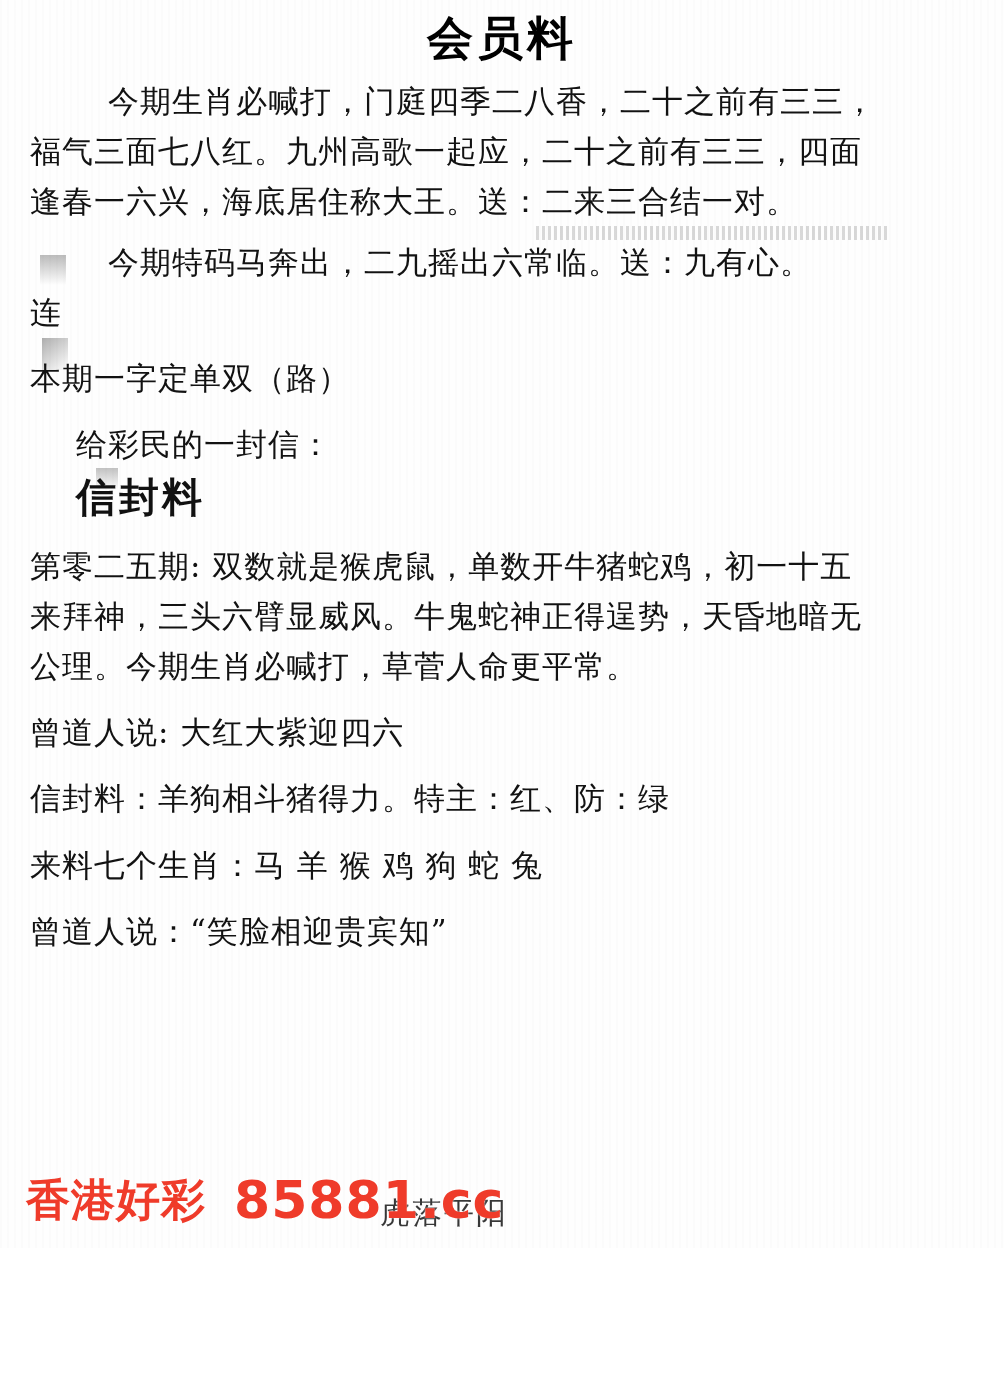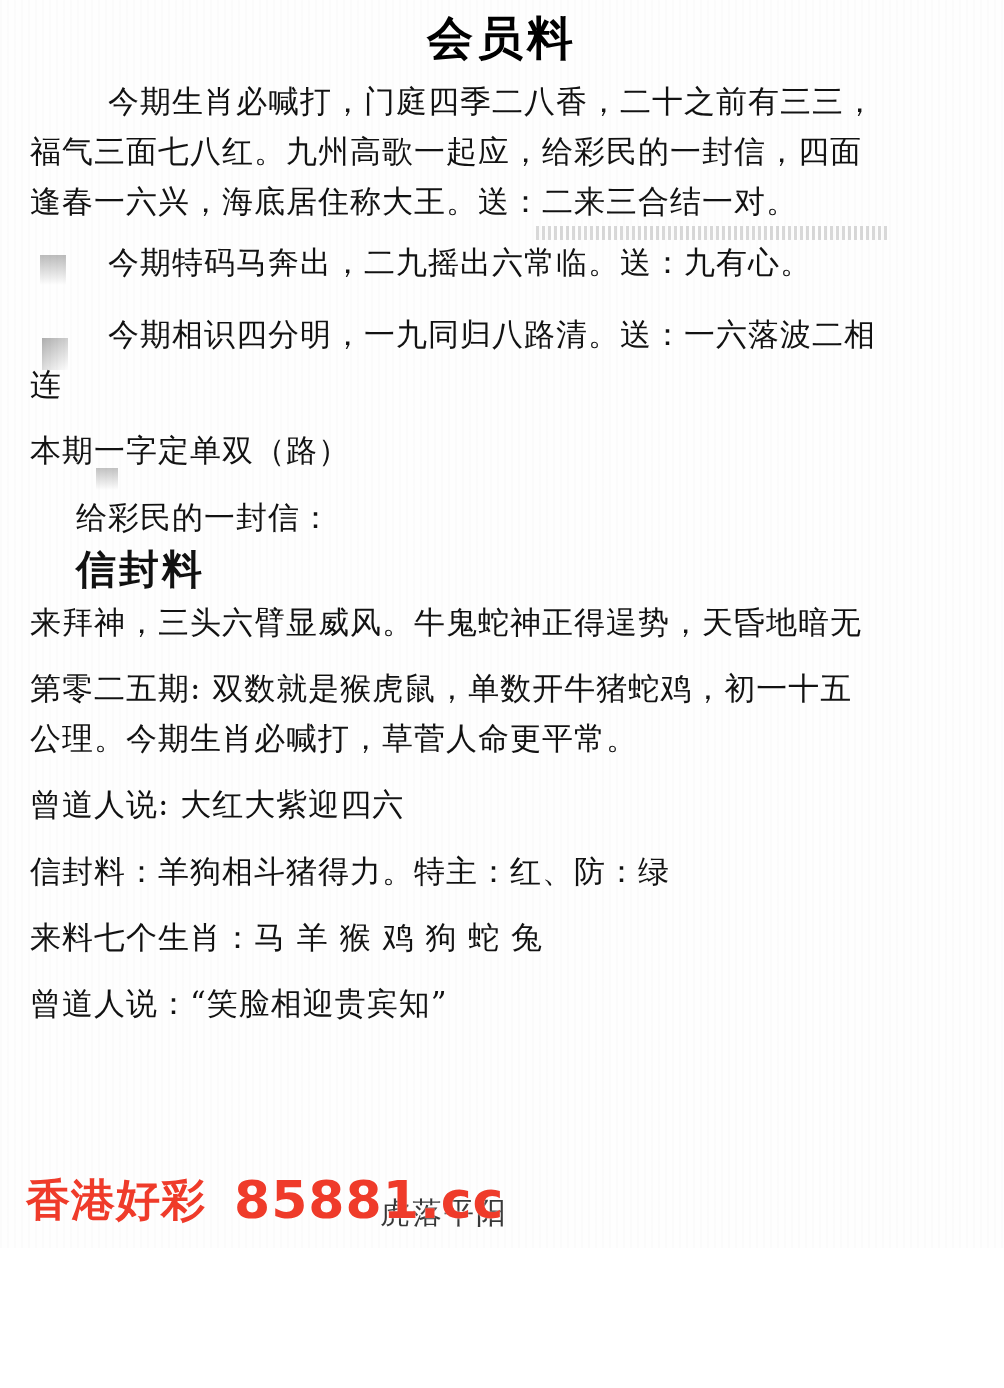--- a/index.html
+++ b/index.html
@@ -133,34 +133,33 @@
 <body>
 
 <div class="page">
   <div class="texture"></div>
 
   <div class="doc">
 
     <div class="title">会员料</div>
 
     <div class="body-line indent-1">今期生肖必喊打，门庭四季二八香，二十之前有三三，</div>
-    <div class="body-line">福气三面七八红。九州高歌一起应，给彩民的一封信，四面</div>
+    <div class="body-line">福气三面七八红。九州高歌一起应，二十之前有三三，四面</div>
     <div class="body-line">逢春一六兴，海底居住称大王。送：二来三合结一对。</div>
     <div class="body-line indent-1 spaced">今期特码马奔出，二九摇出六常临。送：九有心。</div>
-    <div class="body-line indent-1 para-2">今期相识四分明，一九同归八路清。送：一六落波二相</div>
     <div class="body-line">连</div>
     <div class="body-line block-gap">本期一字定单双（路）</div>
 
     <div class="row-flex block-gap">
       <span class="body-line">给彩民的一封信：</span>
       <span class="inline-title">信封料</span>
     </div>
 
+    <div class="body-line block-gap">第零二五期: 双数就是猴虎鼠，单数开牛猪蛇鸡，初一十五</div>
     <div class="body-line">来拜神，三头六臂显威风。牛鬼蛇神正得逞势，天昏地暗无</div>
-    <div class="body-line block-gap">第零二五期: 双数就是猴虎鼠，单数开牛猪蛇鸡，初一十五</div>
     <div class="body-line">公理。今期生肖必喊打，草菅人命更平常。</div>
 
     <div class="body-line block-gap">曾道人说: 大红大紫迎四六</div>
     <div class="body-line block-gap">信封料：羊狗相斗猪得力。特主：红、防：绿</div>
     <div class="body-line block-gap">来料七个生肖：马 羊 猴 鸡 狗 蛇 兔</div>
     <div class="body-line block-gap">曾道人说：“笑脸相迎贵宾知”</div>
   </div>
 
   <div class="smudge smudge-1"></div>
   <div class="smudge smudge-2"></div>

